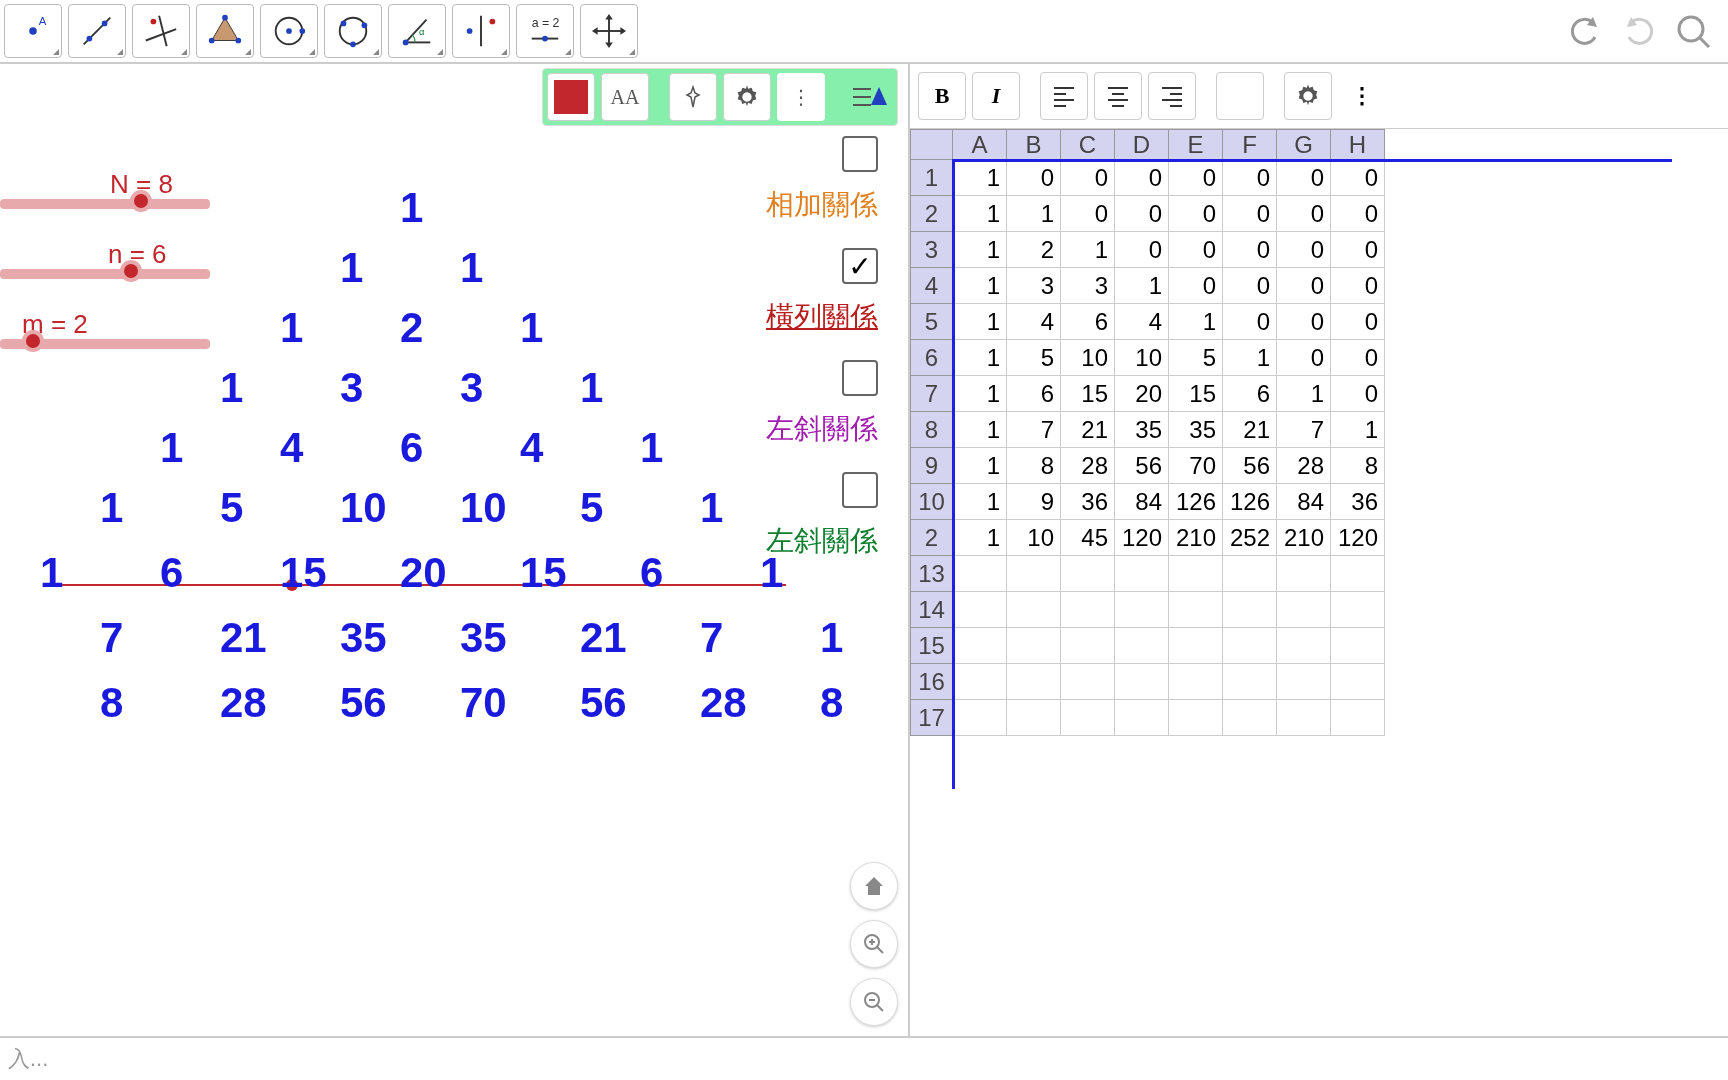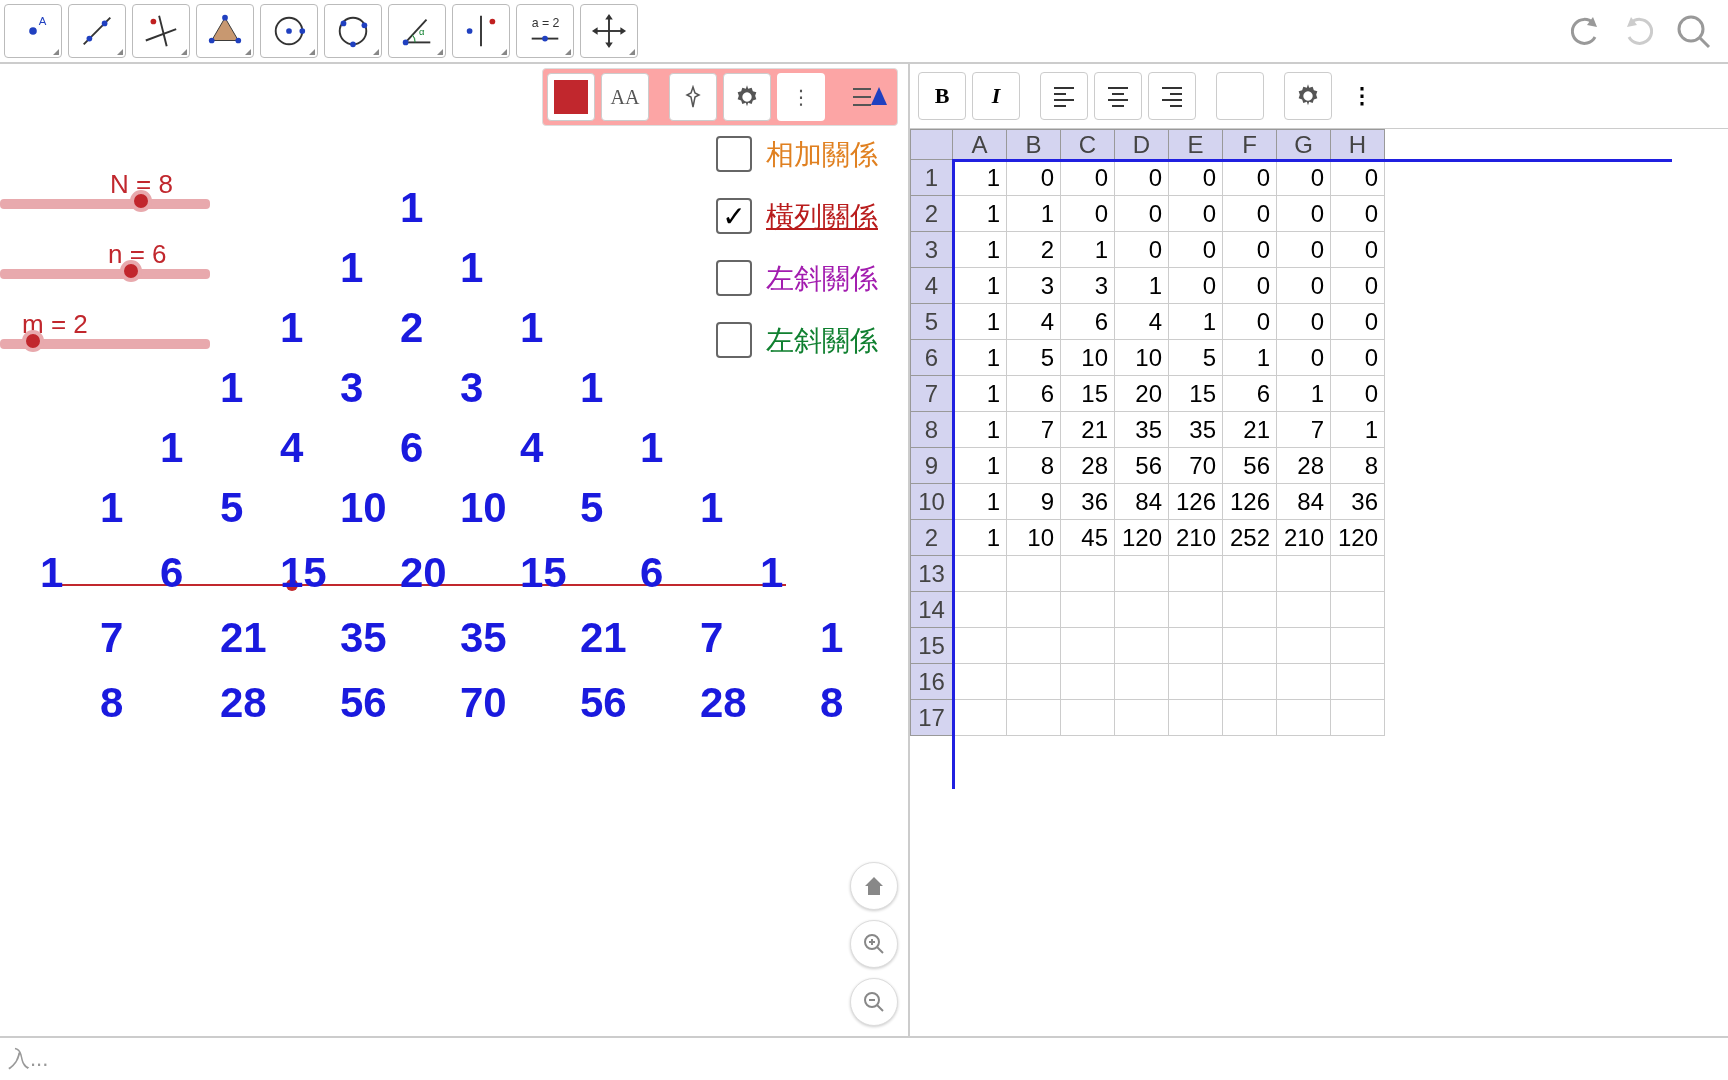--- a/index.html
+++ b/index.html
@@ -7,28 +7,28 @@
 
 .toolbar-top { display: flex; align-items: center; padding: 4px; border-bottom: 2px solid #ccc; height: 64px; gap: 6px; }
 .tool-btn { width: 58px; height: 54px; border: 1px solid #bbb; border-radius: 4px; background: #fff; display: flex; align-items: center; justify-content: center; cursor: pointer; position: relative; }
 .tool-btn svg { width: 38px; height: 38px; }
 .tool-btn::after { content: ""; position: absolute; bottom: 2px; right: 2px; width: 0; height: 0; border-left: 6px solid transparent; border-bottom: 6px solid #888; }
 .top-right { margin-left: auto; display: flex; gap: 8px; padding-right: 8px; }
 .top-right-btn { width: 46px; height: 46px; display: flex; align-items: center; justify-content: center; color: #888; }
 
 .main { display: flex; height: calc(100% - 64px - 44px); }
 .graphics-panel { width: 910px; position: relative; border-right: 2px solid #ccc; }
-.graphics-toolbar { position: absolute; top: 4px; right: 10px; display: flex; align-items: center; gap: 6px; background: #fca5a5; padding: 4px; border: 1px solid #ddd; border-radius: 4px; z-index: 10; }
+.graphics-toolbar { position: absolute; top: 4px; right: 10px; display: flex; align-items: center; gap: 6px; background: #86efac; padding: 4px; border: 1px solid #ddd; border-radius: 4px; z-index: 10; }
 .gt-btn { width: 48px; height: 48px; border: 1px solid #ccc; border-radius: 4px; background: #fff; display: flex; align-items: center; justify-content: center; cursor: pointer; font-size: 20px; color: #555; }
 .gt-color { width: 34px; height: 34px; background: #C1272D; border: 2px solid #C1272D; }
 .gt-sep { width: 8px; }
 .gt-views { width: 48px; height: 48px; display: flex; align-items: center; justify-content: center; }
 
 .checkboxes { position: absolute; top: 72px; right: 30px; z-index: 5; }
-.cb-row { display: flex; align-items: flex-start; gap: 14px; margin-bottom: 24px; }
+.cb-row { display: flex; align-items: flex-end; gap: 14px; margin-bottom: 24px; flex-direction: column; }
 .cb-box { width: 36px; height: 36px; border: 2px solid #666; border-radius: 4px; display: flex; align-items: center; justify-content: center; cursor: pointer; }
 .cb-check { font-size: 28px; color: #000; }
 .cb-label { font-size: 28px; }
 
 .sliders { position: absolute; top: 105px; left: 0; z-index: 5; }
 .slider-row { position: relative; height: 70px; width: 220px; }
 .slider-label { position: absolute; color: #C1272D; font-size: 26px; }
 .slider-track { position: absolute; height: 10px; background: #E8A9AD; border-radius: 4px; }
 .slider-thumb { position: absolute; width: 22px; height: 22px; background: #C1272D; border: 4px solid #E8A9AD; border-radius: 50%; }
 

